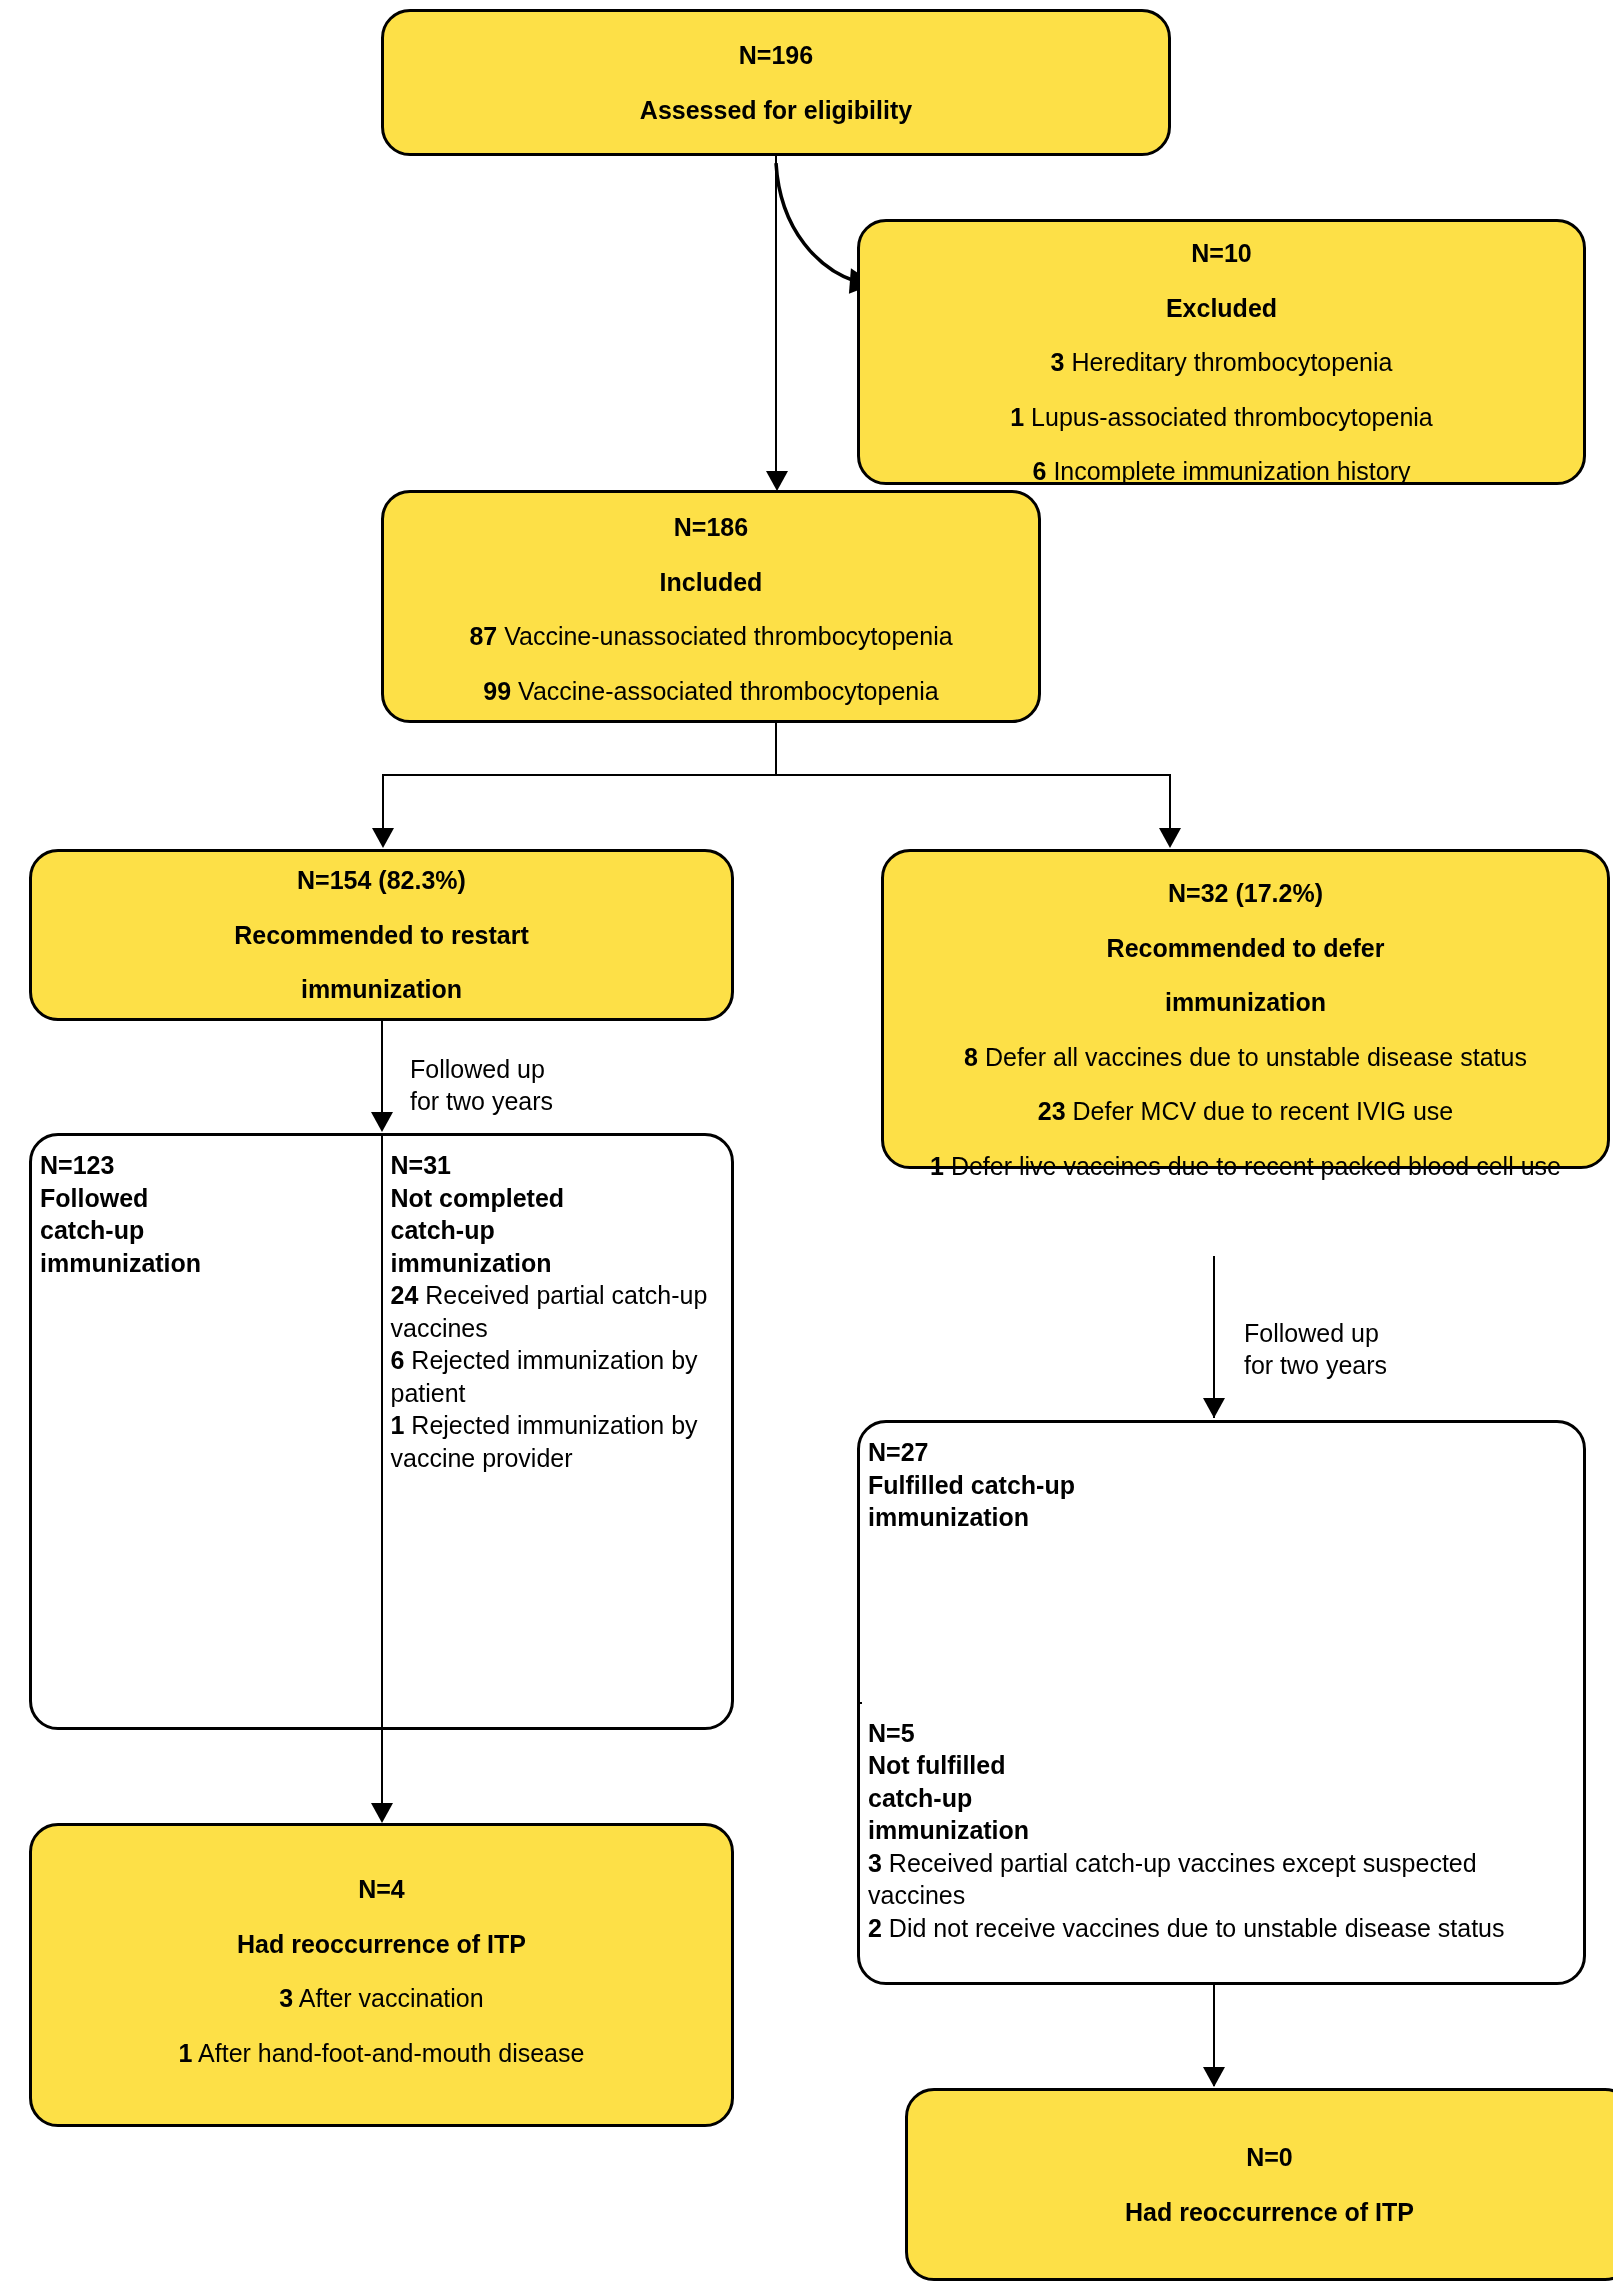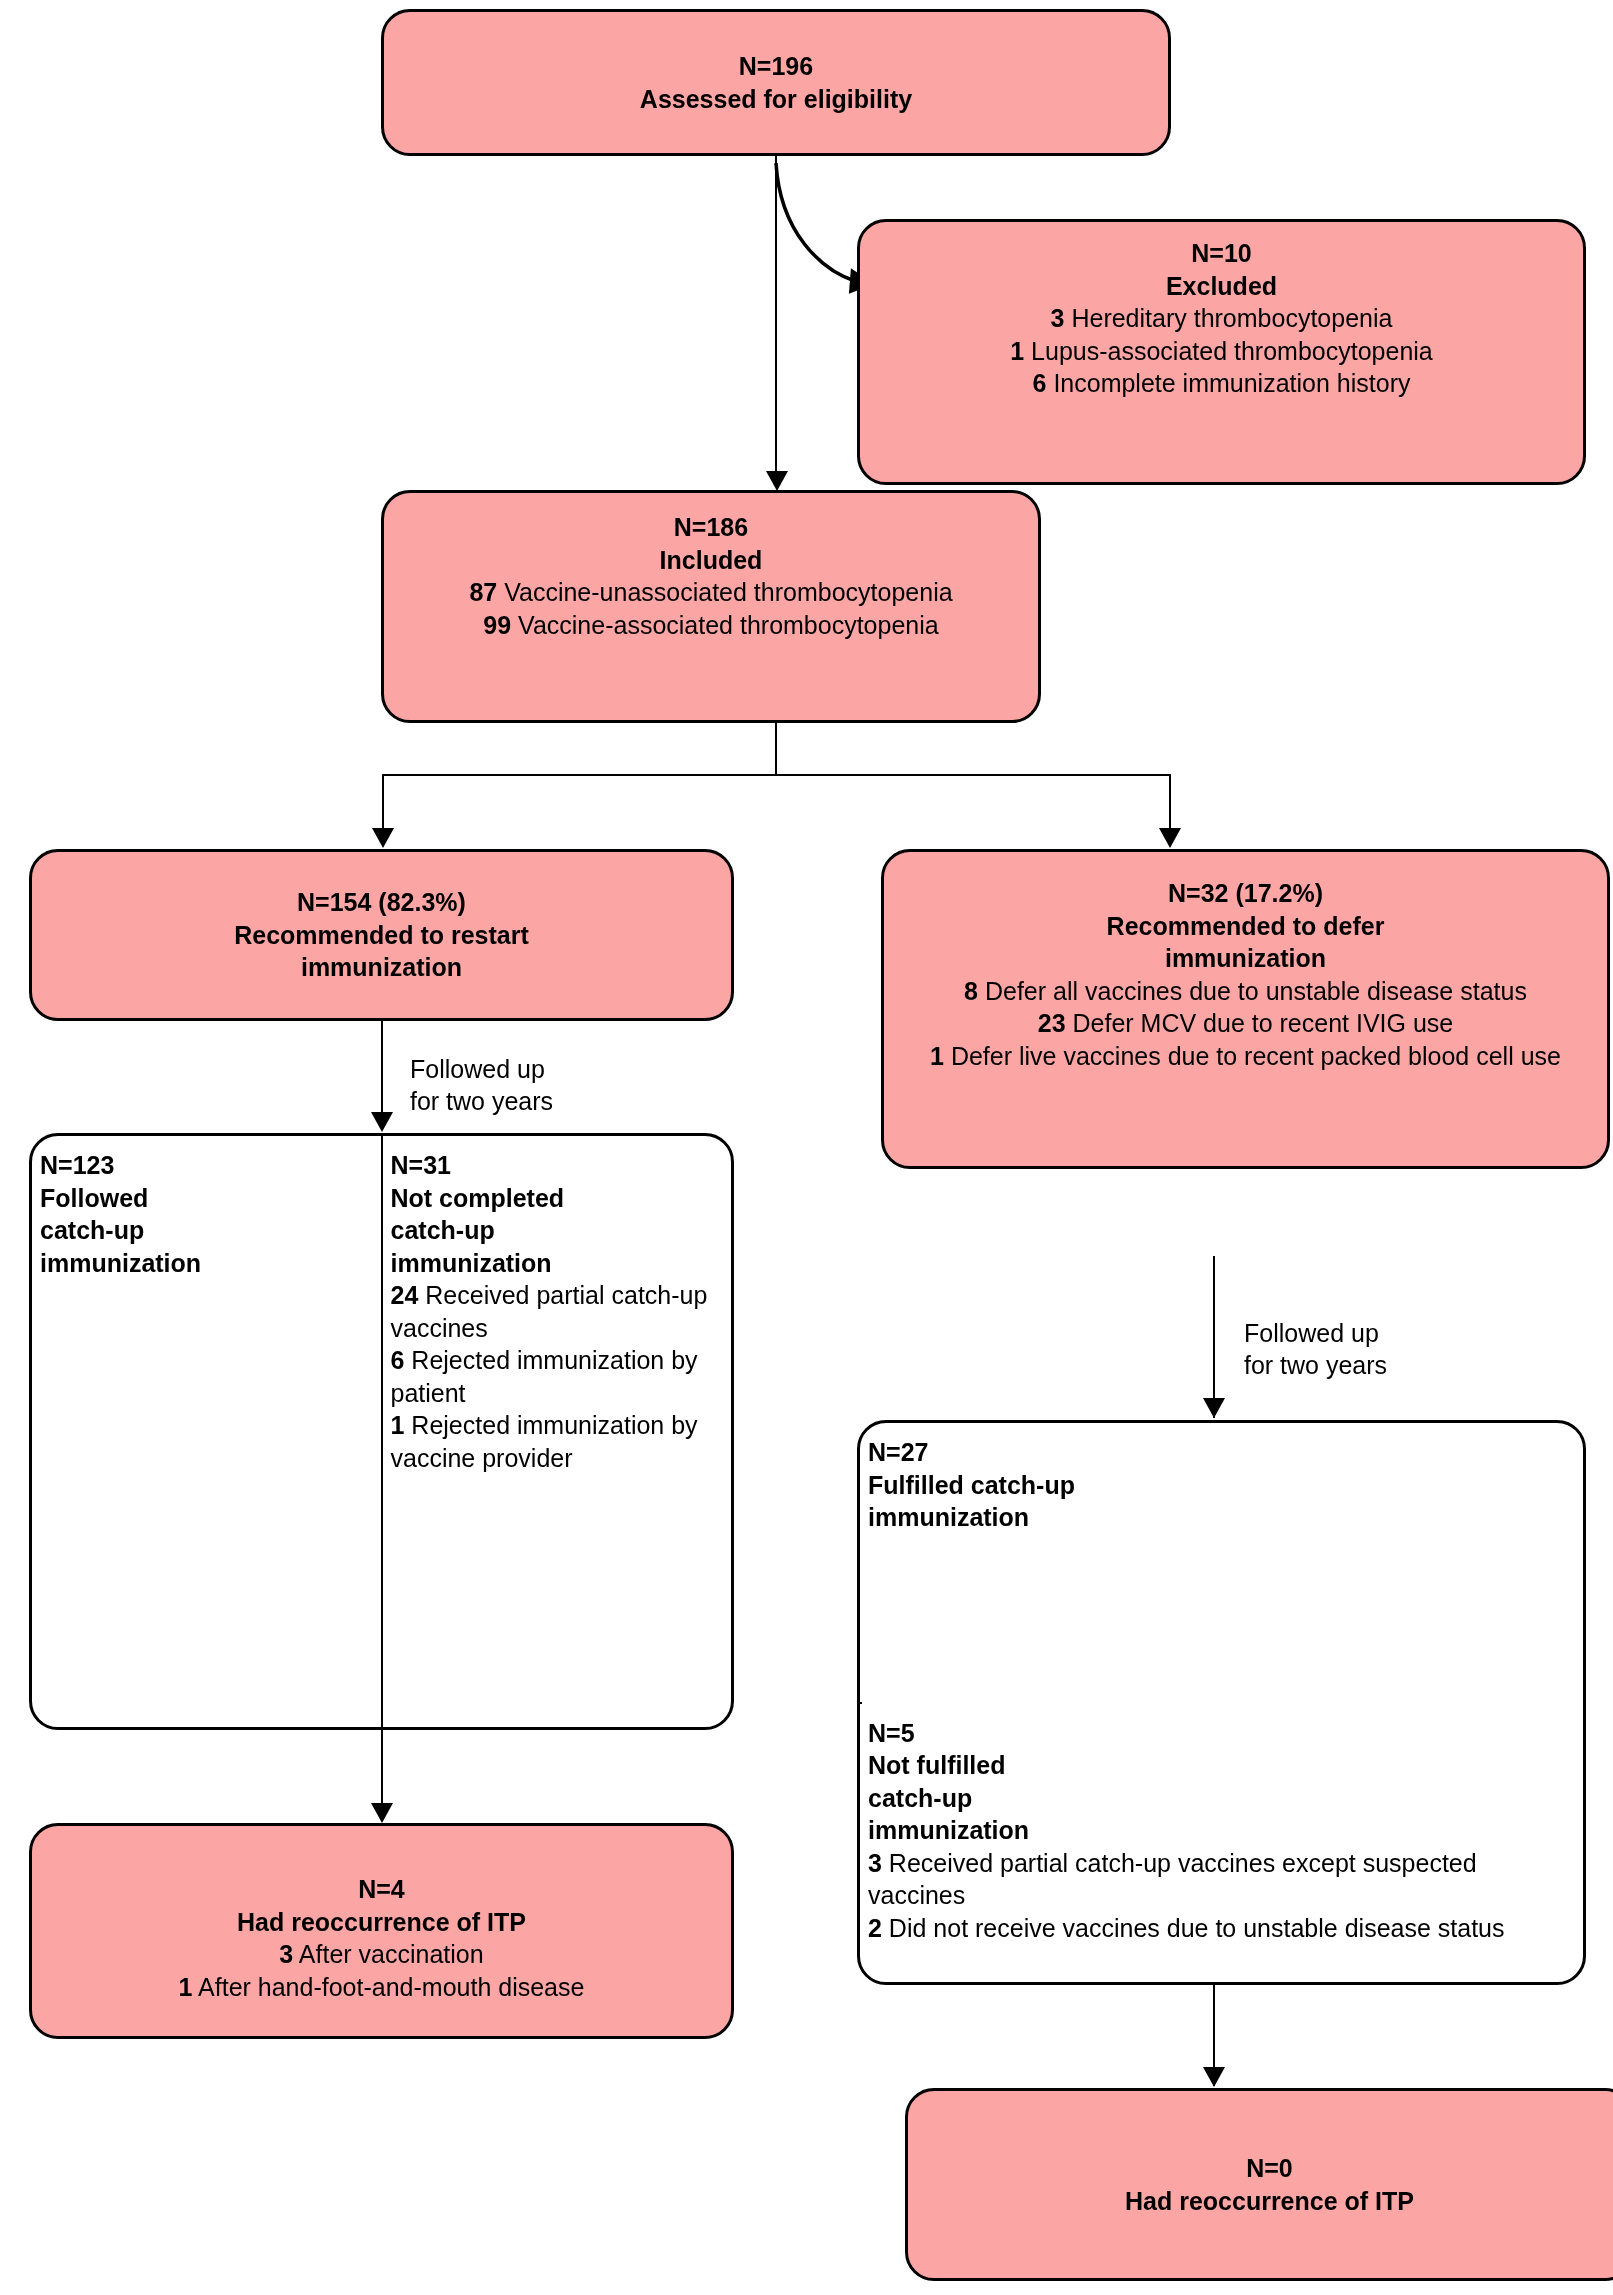--- a/index.html
+++ b/index.html
@@ -16,27 +16,28 @@
     width: 1613px;
     height: 2295px;
     background: #ffffff;
     overflow: hidden;
   }
   
   .box {
     position: absolute;
     border: 3.5px solid #000000;
     border-radius: 29px;
-    background: #fca5a5;
+    background: #fde047;
     display: flex;
     flex-direction: column;
     align-items: center;
     justify-content: center;
     text-align: center;
     padding: 9px 13px;
+    gap: 22px;
   }
   .box .ln {
     display: block;
     width: 100%;
     line-height: 1.30;
     font-size: 25px;
     font-weight: 400;
     white-space: nowrap;
   }
   .box .ln.b { font-weight: 700; }
@@ -189,21 +190,21 @@
       <span class="ln b">immunization</span>
       <span class="ln"><b class="lead">24</b> <span>Received partial catch-up vaccines</span></span>
       <span class="ln"><b class="lead">6</b> <span>Rejected immunization by patient</span></span>
       <span class="ln"><b class="lead">1</b> <span>Rejected immunization by vaccine provider</span></span>
     </div>
   </div>
 
   <div class="vline" style="left:381px; top:1730px; height:91px;"></div>
   <div class="arrowhead" style="left:371px; top:1803px;"></div>
 
-  <div class="box" style="left:29px; top:1823px; width:705px; height:216px; justify-content:flex-start; padding-top:47px;">
+  <div class="box" style="left:29px; top:1823px; width:705px; height:304px; justify-content:flex-start; padding-top:47px;">
     <span class="ln b">N=4</span>
     <span class="ln b">Had reoccurrence of ITP</span>
     <span class="ln"><b class="lead">3</b> <span>After vaccination</span></span>
     <span class="ln"><b class="lead">1</b> <span>After hand-foot-and-mouth disease</span></span>
   </div>
 
   <div class="splitbox" style="left:857px; top:1420px; width:729px; height:565px;flex-direction:column;">
     <div class="col">
       <span class="ln b">N=27</span>
       <span class="ln b">Fulfilled catch-up</span>

